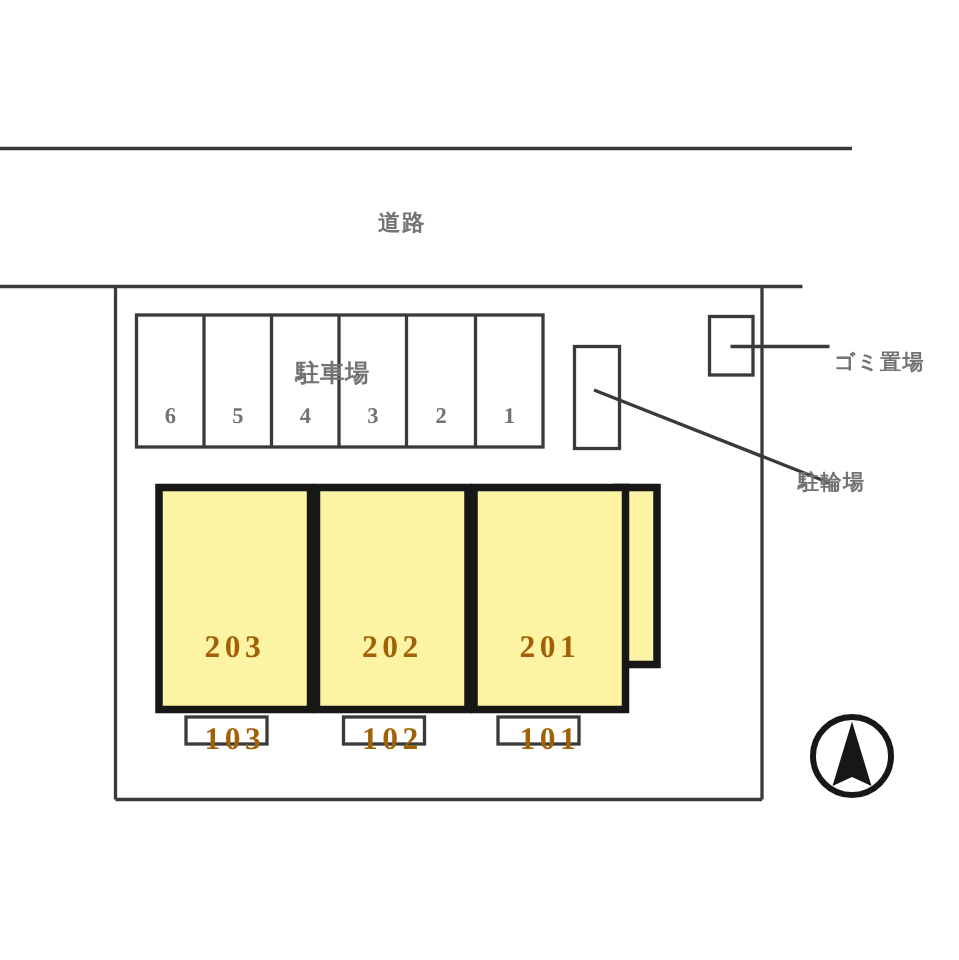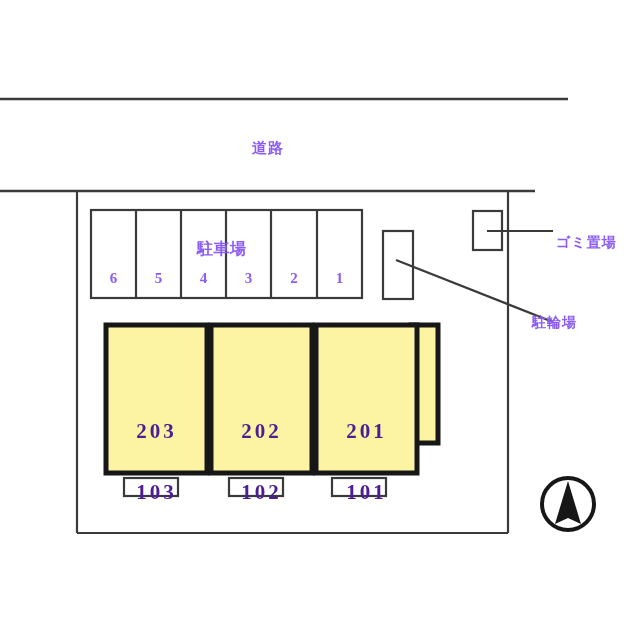--- a/index.html
+++ b/index.html
@@ -19,21 +19,21 @@
   }
   #plan-svg {
     position: absolute;
     left: 0;
     top: 0;
     width: 639px;
     height: 640px;
   }
   .lbl {
     position: absolute;
-    color: #8b5cf6;
+    color: #737373;
     font-family: "DejaVu Sans", sans-serif;
     font-weight: 700;
     white-space: nowrap;
     line-height: 1;
   }
   .road-label {
     font-size: 15px;
     letter-spacing: 1px;
   }
   .parking-label {
@@ -45,21 +45,21 @@
     font-family: "Liberation Serif", serif;
     font-weight: 700;
     text-align: center;
   }
   .side-label {
     font-size: 14px;
     letter-spacing: 1px;
   }
   .unit-num {
     position: absolute;
-    color: #4c1d95;
+    color: #a16207;
     font-family: "Liberation Serif", serif;
     font-weight: 700;
     font-size: 21px;
     letter-spacing: 3px;
     text-align: center;
     line-height: 1.45;
     white-space: pre-line;
   }
 </style>
 </head>

